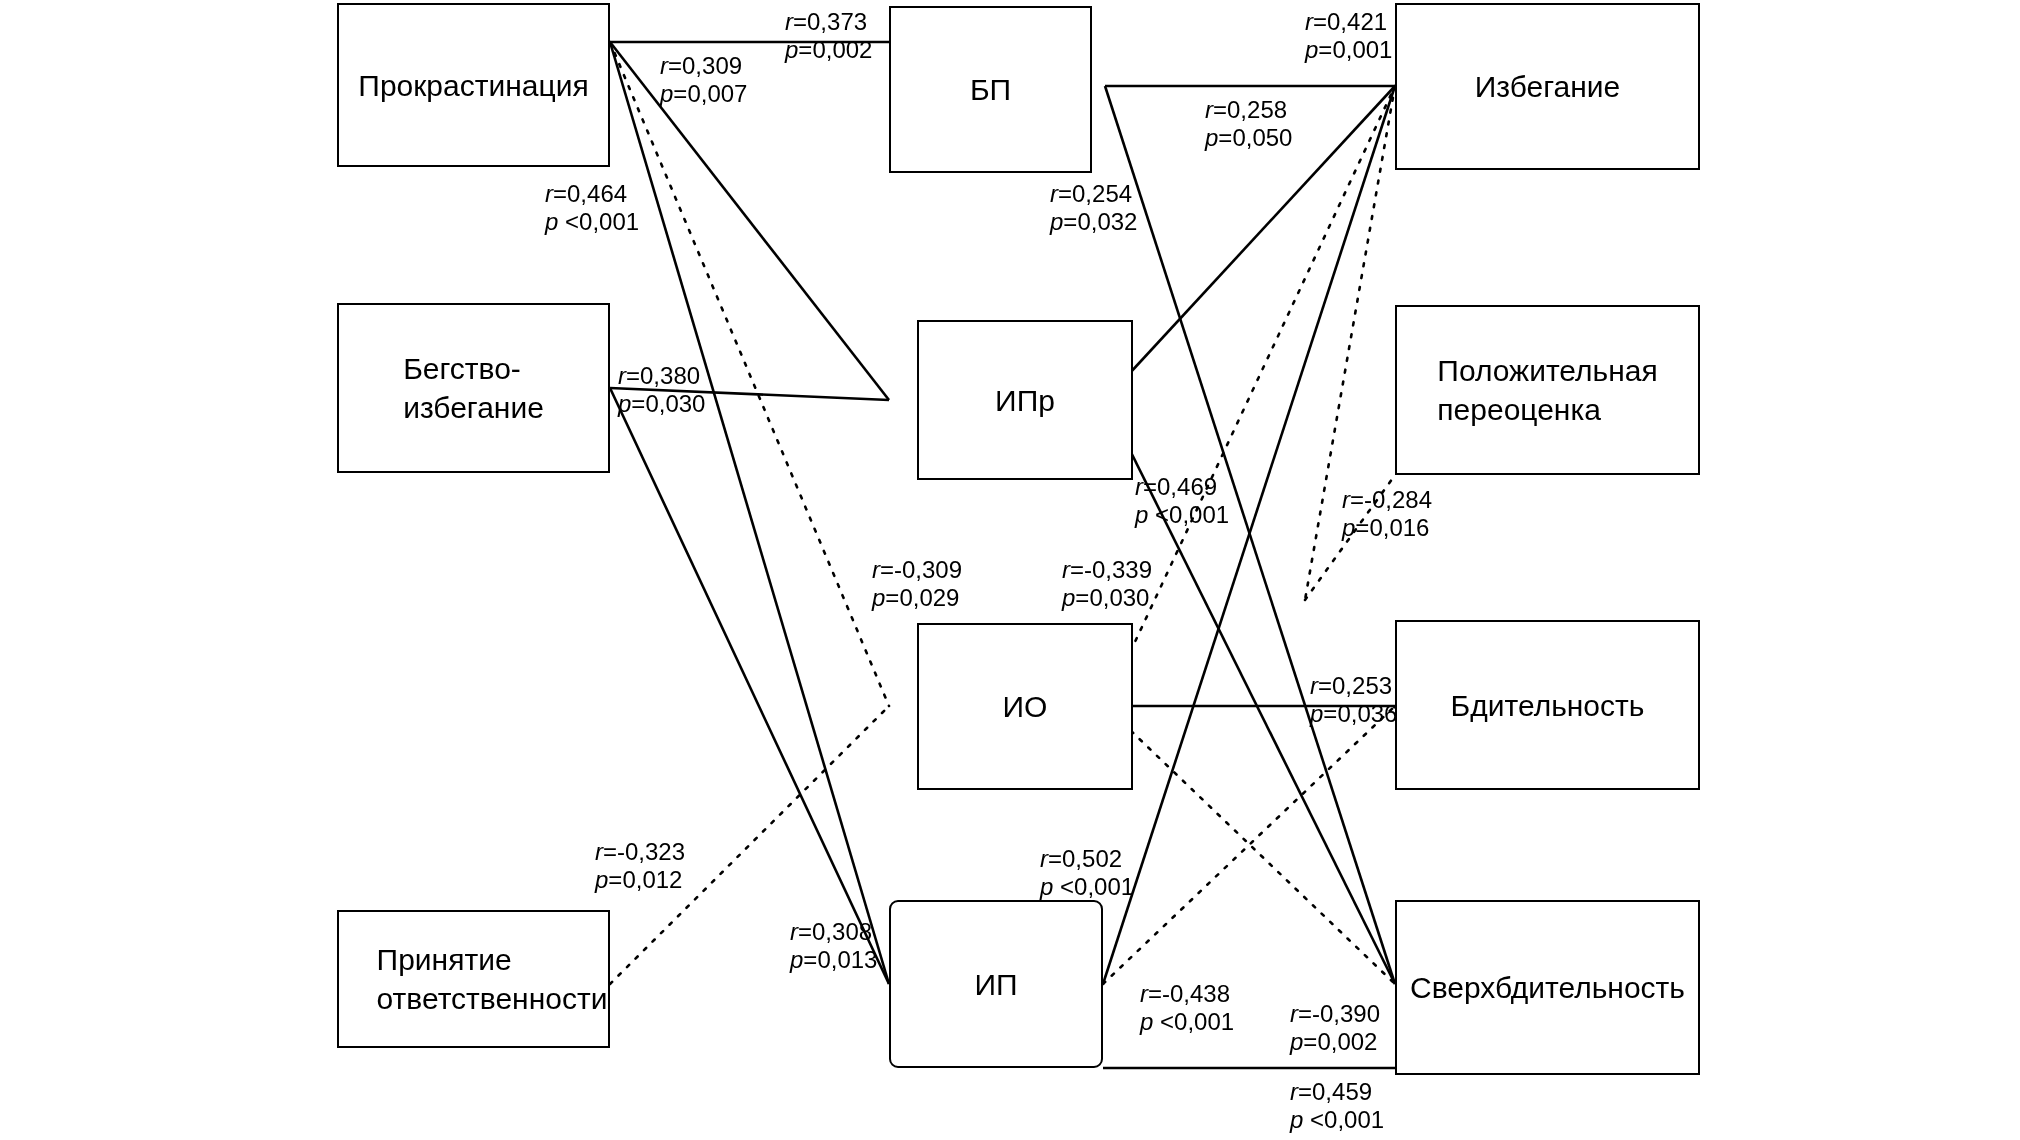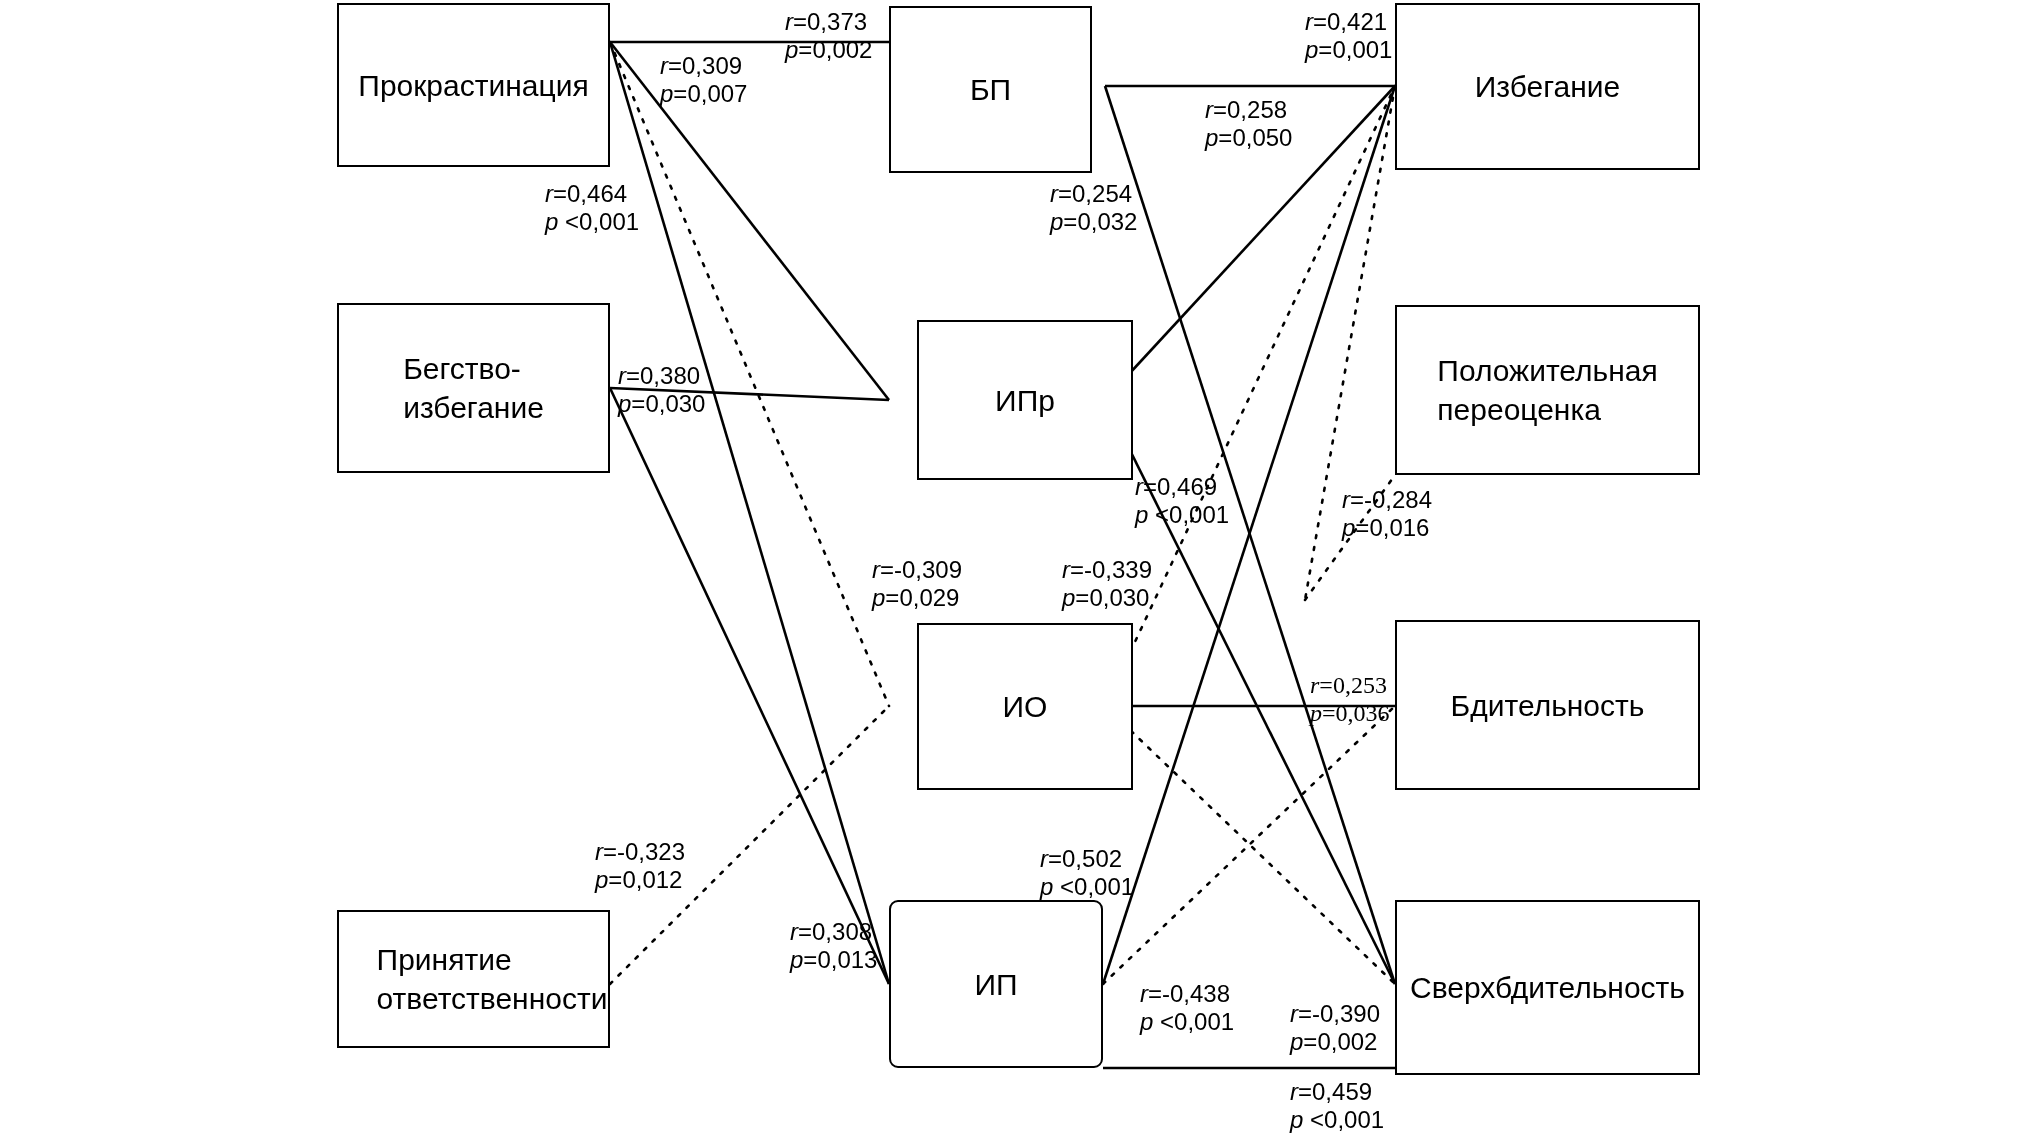--- a/index.html
+++ b/index.html
@@ -191,21 +191,21 @@
   <div class="edge-label" style="left:1062px;top:556px;">
     <span class="ln"><i>r</i>=-0,339</span>
     <span class="ln"><i>p</i>=0,030</span>
   </div>
 
   <div class="edge-label" style="left:1342px;top:486px;">
     <span class="ln"><i>r</i>=-0,284</span>
     <span class="ln"><i>p</i>=0,016</span>
   </div>
 
-  <div class="edge-label" style="left:1310px;top:672px;font-family:Liberation Serif, serif;">
+  <div class="edge-label" style="left:1310px;top:672px;">
     <span class="ln"><i>r</i>=0,253</span>
     <span class="ln"><i>p</i>=0,036</span>
   </div>
 
   <div class="edge-label" style="left:595px;top:838px;">
     <span class="ln"><i>r</i>=-0,323</span>
     <span class="ln"><i>p</i>=0,012</span>
   </div>
 
   <div class="edge-label" style="left:1040px;top:845px;">

